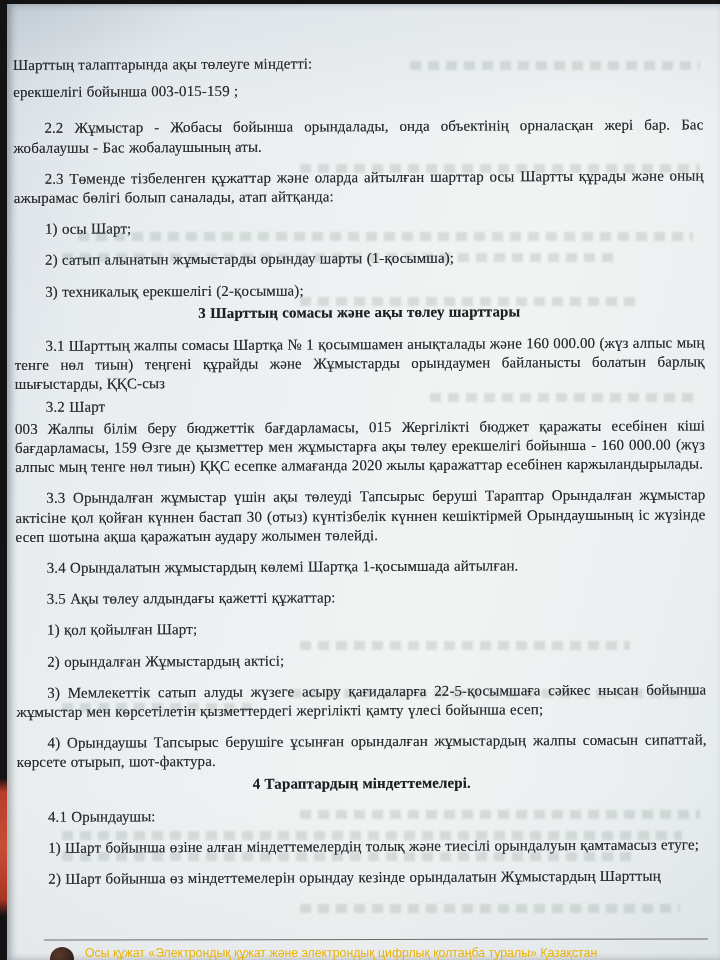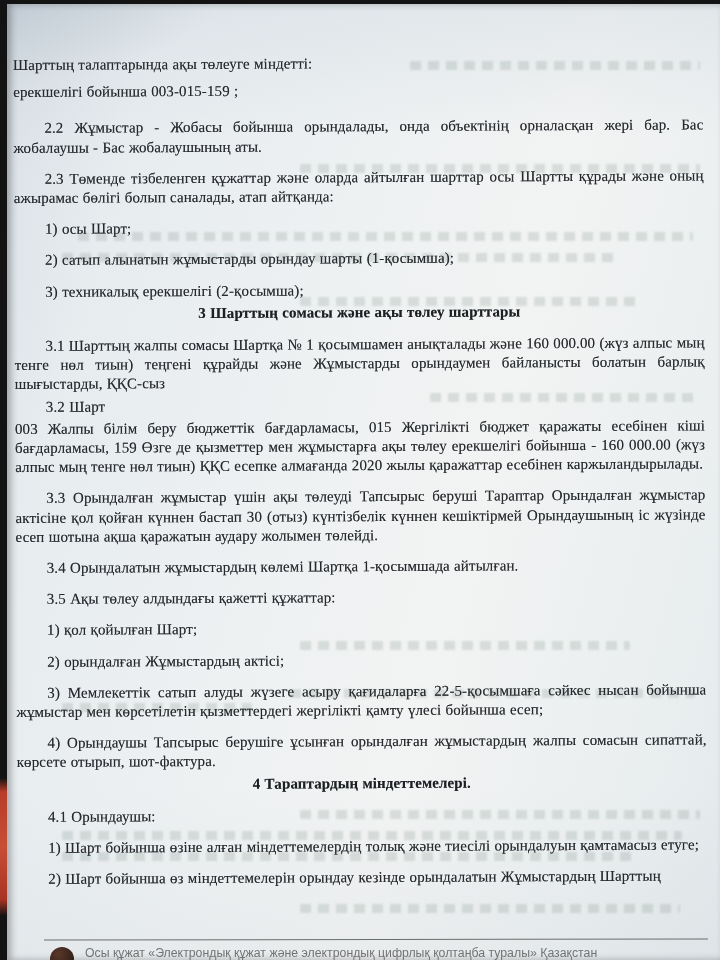--- a/index.html
+++ b/index.html
@@ -48,21 +48,21 @@
   .footer{
     position:absolute;left:50px;top:946px;right:20px;z-index:3;
     display:flex;align-items:flex-start;gap:11px;
   }
   .seal{
     width:24px;height:24px;border-radius:50%;flex:0 0 auto;margin-top:1px;
     background:radial-gradient(circle at 35% 30%, #5a382a, #31201a 70%);
   }
   .footer-text{
     font-family:"Liberation Sans","DejaVu Sans",sans-serif;
-    font-size:12.3px;line-height:15px;color:#737373;max-width:560px;
+    font-size:12.3px;line-height:15px;color:#eab308;max-width:560px;
   }
 </style>
 </head>
 <body>
 
 <div class="photo">
 
   <div class="paper"></div>
   <div class="edge-red"></div>
 

